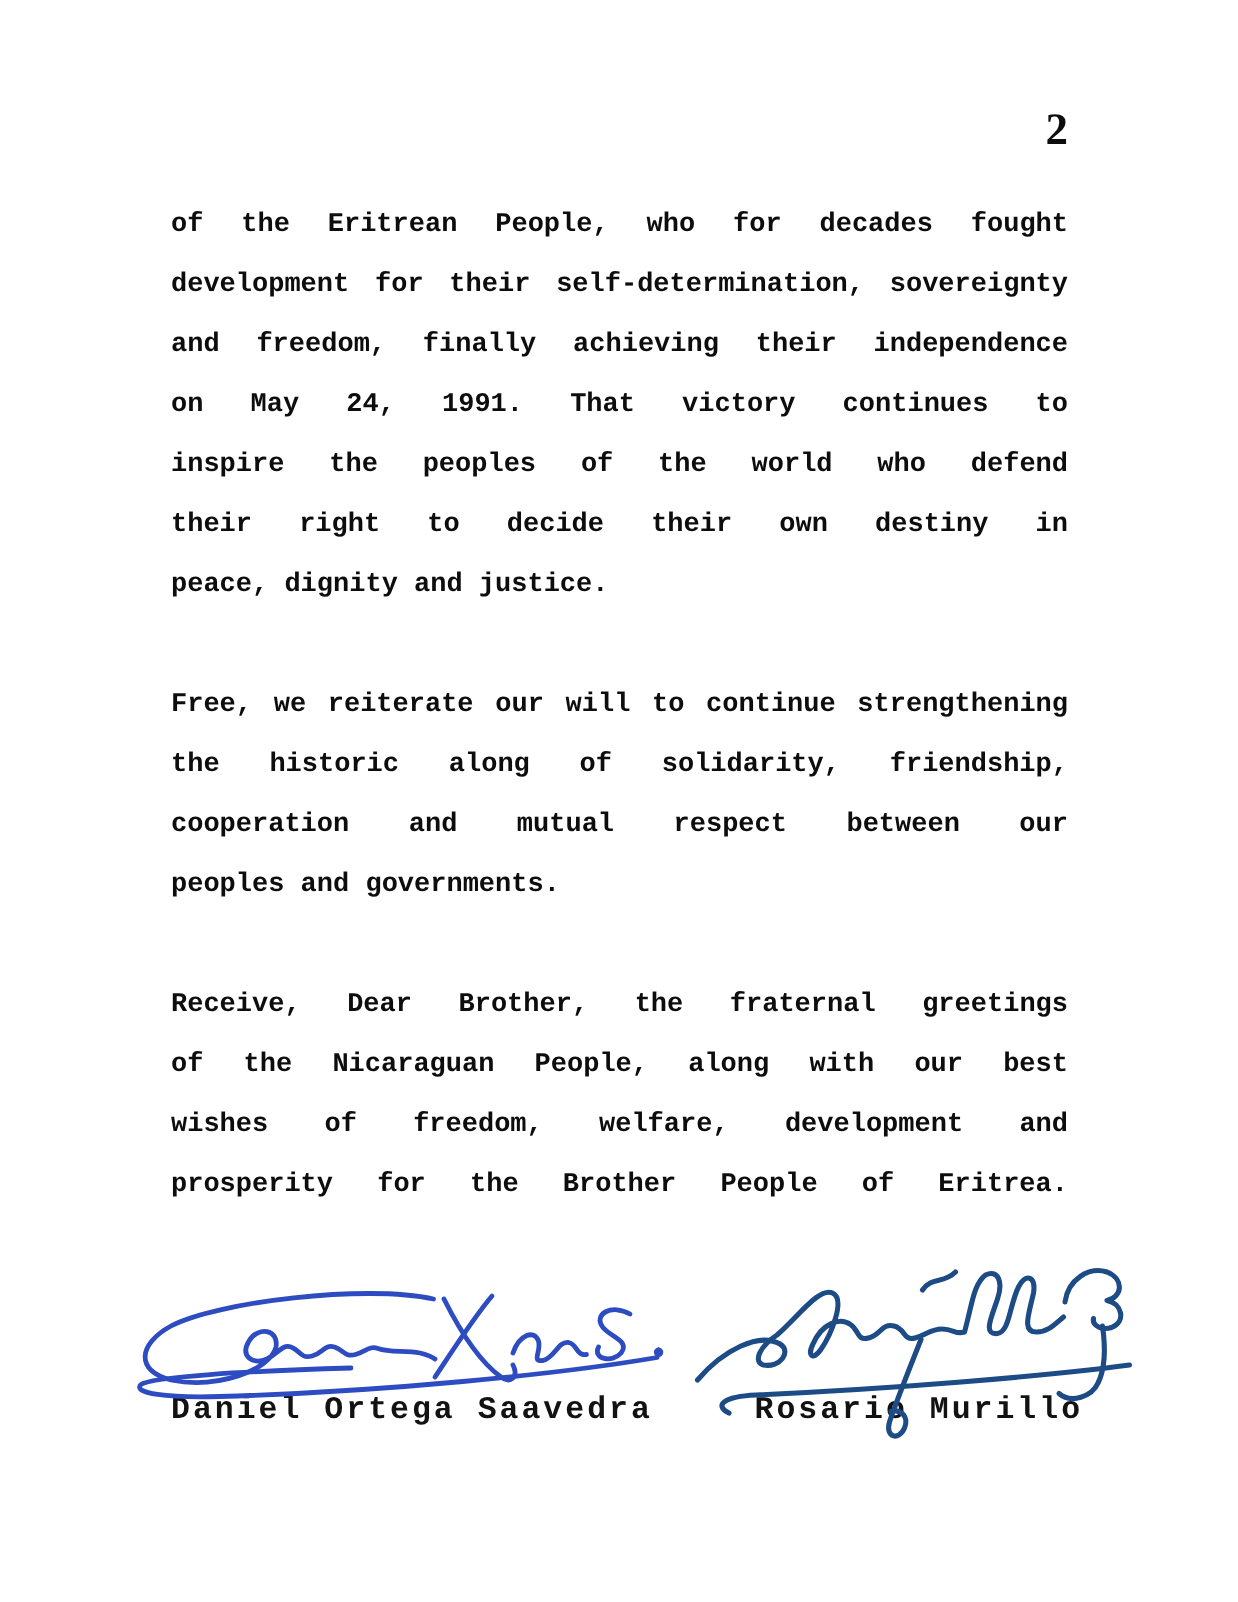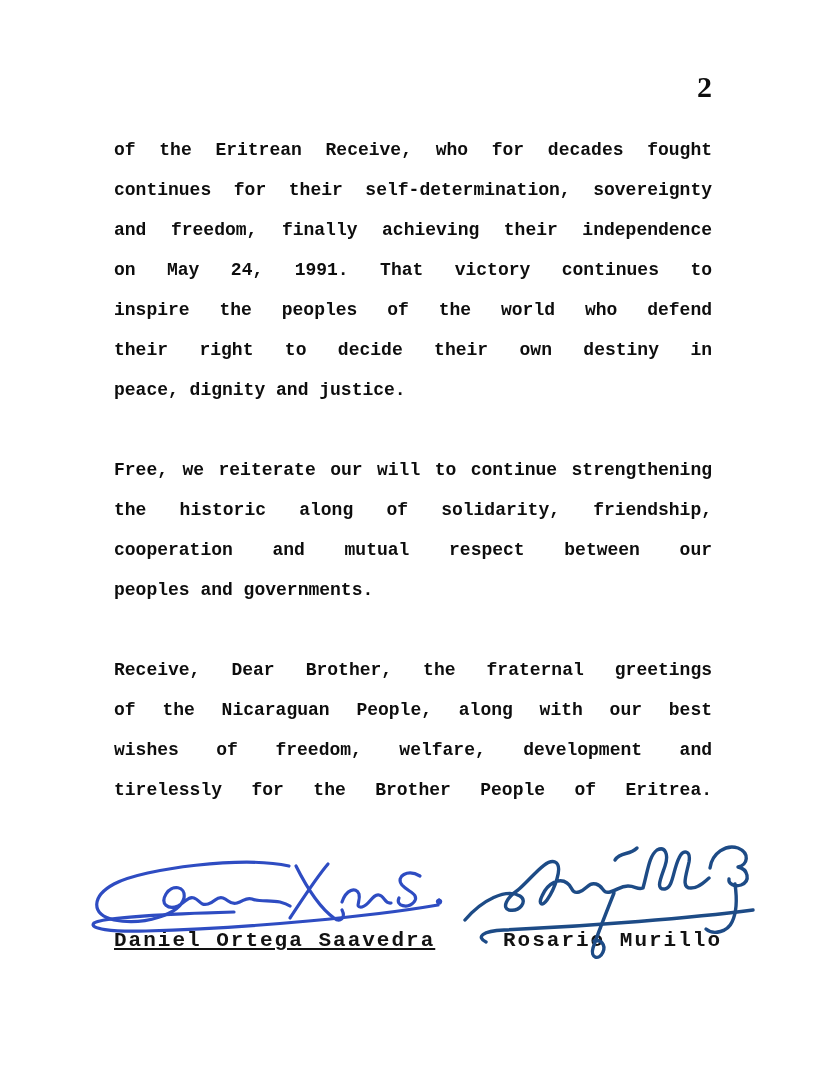--- a/index.html
+++ b/index.html
@@ -21,54 +21,54 @@
   .line{height:40px;line-height:40px;}
   .jl{text-align:justify;text-align-last:justify;text-justify:inter-word;}
   .ll{text-align:right;text-align-last:left;}
   .sig-svg{position:absolute;z-index:2;}
   #sig-left-svg{left:84px;top:852px;}
   #sig-right-svg{left:452px;top:838px;}
   .sig-name{
     position:absolute;z-index:1;font-weight:700;font-size:21px;
     letter-spacing:2px;color:#121212;white-space:nowrap;
   }
-  #sig-left-name{left:114px;top:929px;text-decoration:underline;}
+  #sig-left-name{left:114px;top:929px;}
   #sig-right-name{left:503px;top:929px;}
 </style>
 </head>
 <body>
 
 <div class="page">
 
   <div class="page-number">2</div>
 
   <div class="letter-body">
 
     <div class="para">
-      <div class="line jl">of the Eritrean Receive, who for decades fought</div>
-      <div class="line jl">continues for their self-determination, sovereignty</div>
+      <div class="line jl">of the Eritrean People, who for decades fought</div>
+      <div class="line jl">development for their self-determination, sovereignty</div>
       <div class="line jl">and freedom, finally achieving their independence</div>
       <div class="line jl">on May 24, 1991. That victory continues to</div>
       <div class="line jl">inspire the peoples of the world who defend</div>
       <div class="line jl">their right to decide their own destiny in</div>
       <div class="line ll">peace, dignity and justice.</div>
     </div>
 
     <div class="para">
       <div class="line jl">Free, we reiterate our will to continue strengthening</div>
       <div class="line jl">the historic along of solidarity, friendship,</div>
       <div class="line jl">cooperation and mutual respect between our</div>
       <div class="line ll">peoples and governments.</div>
     </div>
 
     <div class="para">
       <div class="line jl">Receive, Dear Brother, the fraternal greetings</div>
       <div class="line jl">of the Nicaraguan People, along with our best</div>
       <div class="line jl">wishes of freedom, welfare, development and</div>
-      <div class="line jl">tirelessly for the Brother People of Eritrea.</div>
+      <div class="line jl">prosperity for the Brother People of Eritrea.</div>
     </div>
 
   </div>
 
   <svg id="sig-left-svg" class="sig-svg" width="370" height="88" viewBox="0 0 370 88">
     <g fill="none" stroke="#2e4cc2" stroke-width="3.2" stroke-linecap="round" stroke-linejoin="round">
       <path d="M 205 14 C 160 4, 60 16, 30 32 C 8 44, 6 62, 30 68 C 60 74, 96 62, 100 46
                C 102 34, 88 32, 82 42 C 76 52, 84 58, 94 54 C 102 50, 104 44, 110 46
                C 116 48, 116 54, 124 52 C 132 50, 132 44, 139 46 C 145 48, 146 53, 153 51
                C 160 49, 162 45, 168 47 C 176 50, 186 48, 196 50 C 200 51, 203 52, 206 54"></path>

